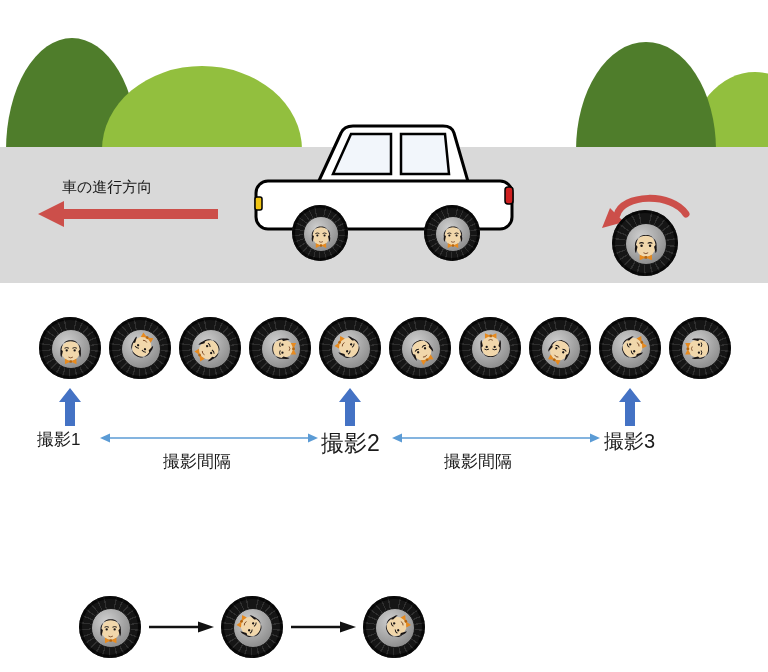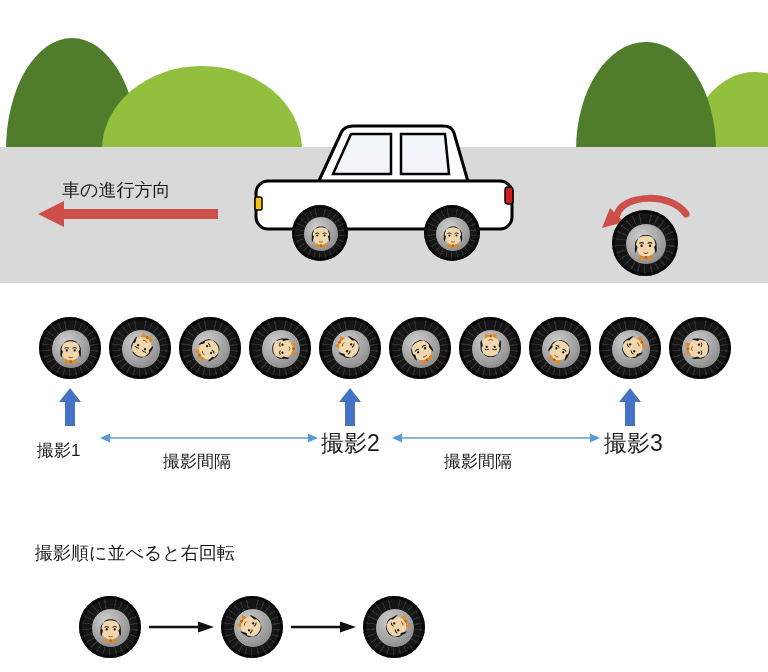--- a/index.html
+++ b/index.html
@@ -95,21 +95,21 @@
             <circle cx="24.5" cy="22" r="1.3" fill="#181414"></circle>
             <path d="M17.5,29.5 Q20,31.4 22.5,29.5" stroke="#7a4a2a" stroke-width="1" fill="none"></path>
             <path d="M20,34.5 L13.5,31.5 L13.5,37.5 Z" fill="#e78a1e"></path>
             <path d="M20,34.5 L26.5,31.5 L26.5,37.5 Z" fill="#e78a1e"></path>
             <rect x="18.6" y="33" width="2.8" height="3" rx="0.6" fill="#b5650d"></rect>
           </svg>
         </div>
       </div>
     </div>
 
-  <div class="lbl over-road" style="left:62px;top:178px;font-size:18px;">車の進行方向</div>
+  <div class="lbl over-road" style="left:62px;top:178px;font-size:15px;">車の進行方向</div>
   <svg class="abs over-road" style="left:38px;top:201px;" width="180" height="26" viewBox="0 0 180 26">
     <polygon class="red-fill" points="0,13 26,0 26,8 180,8 180,18 26,18 26,26"></polygon>
   </svg>
 
   <svg class="abs over-road" style="left:598px;top:186px;" width="96" height="44" viewBox="0 0 96 44">
     <path class="red-stroke" d="M19,29 C24,8 74,6 88,28" stroke-width="7" fill="none" stroke-linecap="round"></path>
     <polygon class="red-fill" points="4,42 12,22 26,36"></polygon>
   </svg>
   <div class="abs over-road" id="demo-wheel" style="left:612px;top:210px;">
       <div class="wheel" style="width: 66px; height: 66px;">
@@ -318,38 +318,37 @@
   <svg class="abs" style="left:59px;top:388px;" width="22" height="38" viewBox="0 0 22 38">
     <polygon class="blue-fill" points="11,0 22,14 16,14 16,38 6,38 6,14 0,14"></polygon>
   </svg>
   <svg class="abs" style="left:339px;top:388px;" width="22" height="38" viewBox="0 0 22 38">
     <polygon class="blue-fill" points="11,0 22,14 16,14 16,38 6,38 6,14 0,14"></polygon>
   </svg>
   <svg class="abs" style="left:619px;top:388px;" width="22" height="38" viewBox="0 0 22 38">
     <polygon class="blue-fill" points="11,0 22,14 16,14 16,38 6,38 6,14 0,14"></polygon>
   </svg>
 
-  <div class="lbl" style="left:37px;top:428px;font-size:17px;margin-top:11px;">撮影1</div>
+  <div class="lbl" style="left:37px;top:428px;font-size:17px;">撮影1</div>
   <div class="lbl" style="left:321px;top:428px;font-size:23px;">撮影2</div>
-  <div class="lbl" style="left:604px;top:428px;font-size:23px;">撮影3</div>
+  <div class="lbl" style="left:604px;top:428px;font-size:20px;">撮影3</div>
 
   <svg class="abs" style="left:100px;top:432px;" width="218" height="12" viewBox="0 0 218 12">
     <line class="lblue-stroke" x1="9" y1="6" x2="209" y2="6" stroke-width="1.6"></line>
     <polygon class="lblue-fill" points="0,6 10,1.5 10,10.5"></polygon>
     <polygon class="lblue-fill" points="218,6 208,1.5 208,10.5"></polygon>
   </svg>
   <svg class="abs" style="left:392px;top:432px;" width="208" height="12" viewBox="0 0 208 12">
     <line class="lblue-stroke" x1="9" y1="6" x2="199" y2="6" stroke-width="1.6"></line>
     <polygon class="lblue-fill" points="0,6 10,1.5 10,10.5"></polygon>
     <polygon class="lblue-fill" points="208,6 198,1.5 198,10.5"></polygon>
   </svg>
   <div class="lbl" style="left:163px;top:450px;font-size:17px;">撮影間隔</div>
   <div class="lbl" style="left:444px;top:450px;font-size:17px;">撮影間隔</div>
 
-  <div class="lbl" style="left:35px;top:541px;font-size:18px;">撮影順に並べると右回転</div>
   <div id="sequence-wheels">
       <div class="wheel" style="width: 62px; height: 62px;">
         <div class="hub">
           <svg viewBox="0 0 40 40" style="transform: rotate(0deg);">
             <ellipse cx="20" cy="22.5" rx="10.5" ry="11.5" fill="#f1d7ab"></ellipse>
             <path d="M9,25 C4,7 36,7 31,25 C30,13 26,10.5 20,10.5 C14,10.5 10,13 9,25 Z" fill="#181414"></path>
             <path d="M9.5,21 C8,24 8,28 9.5,30 L11.2,23 Z" fill="#181414"></path>
             <path d="M30.5,21 C32,24 32,28 30.5,30 L28.8,23 Z" fill="#181414"></path>
             <path d="M13,19.5 Q15.5,18 18,19.5" stroke="#181414" stroke-width="1.1" fill="none"></path>
             <path d="M22,19.5 Q24.5,18 27,19.5" stroke="#181414" stroke-width="1.1" fill="none"></path>

